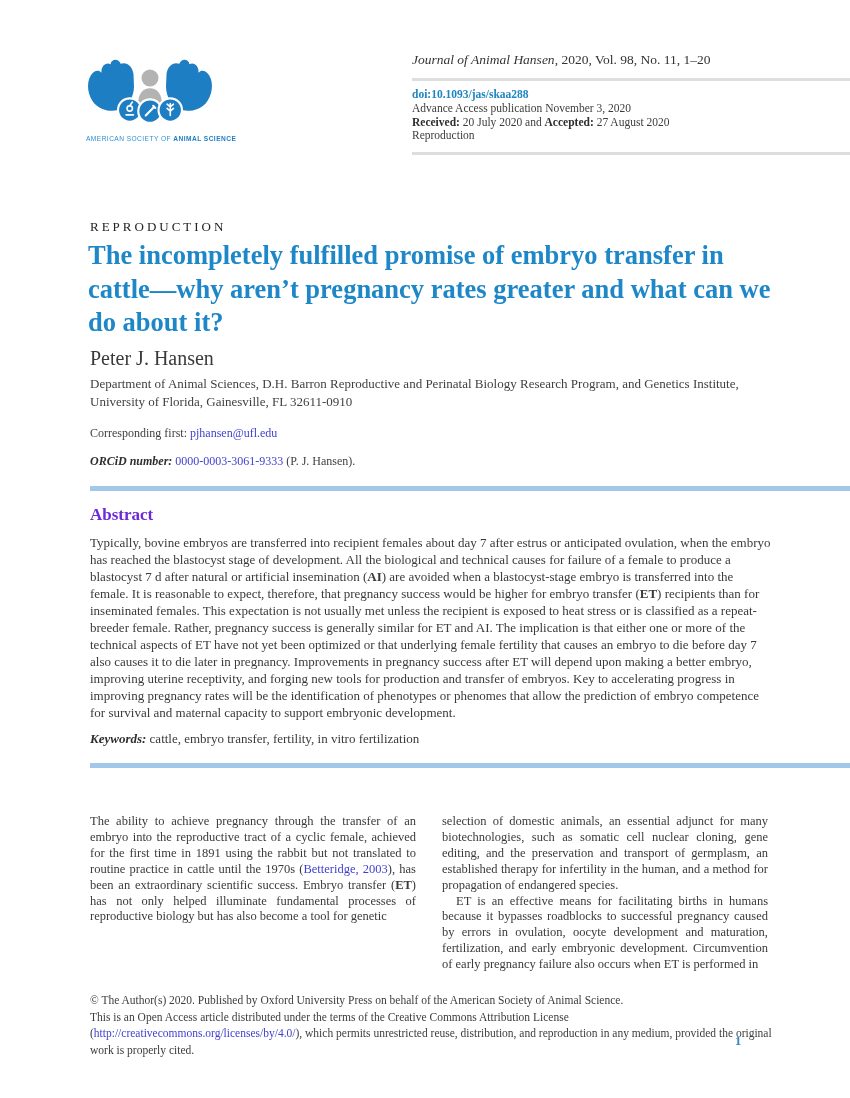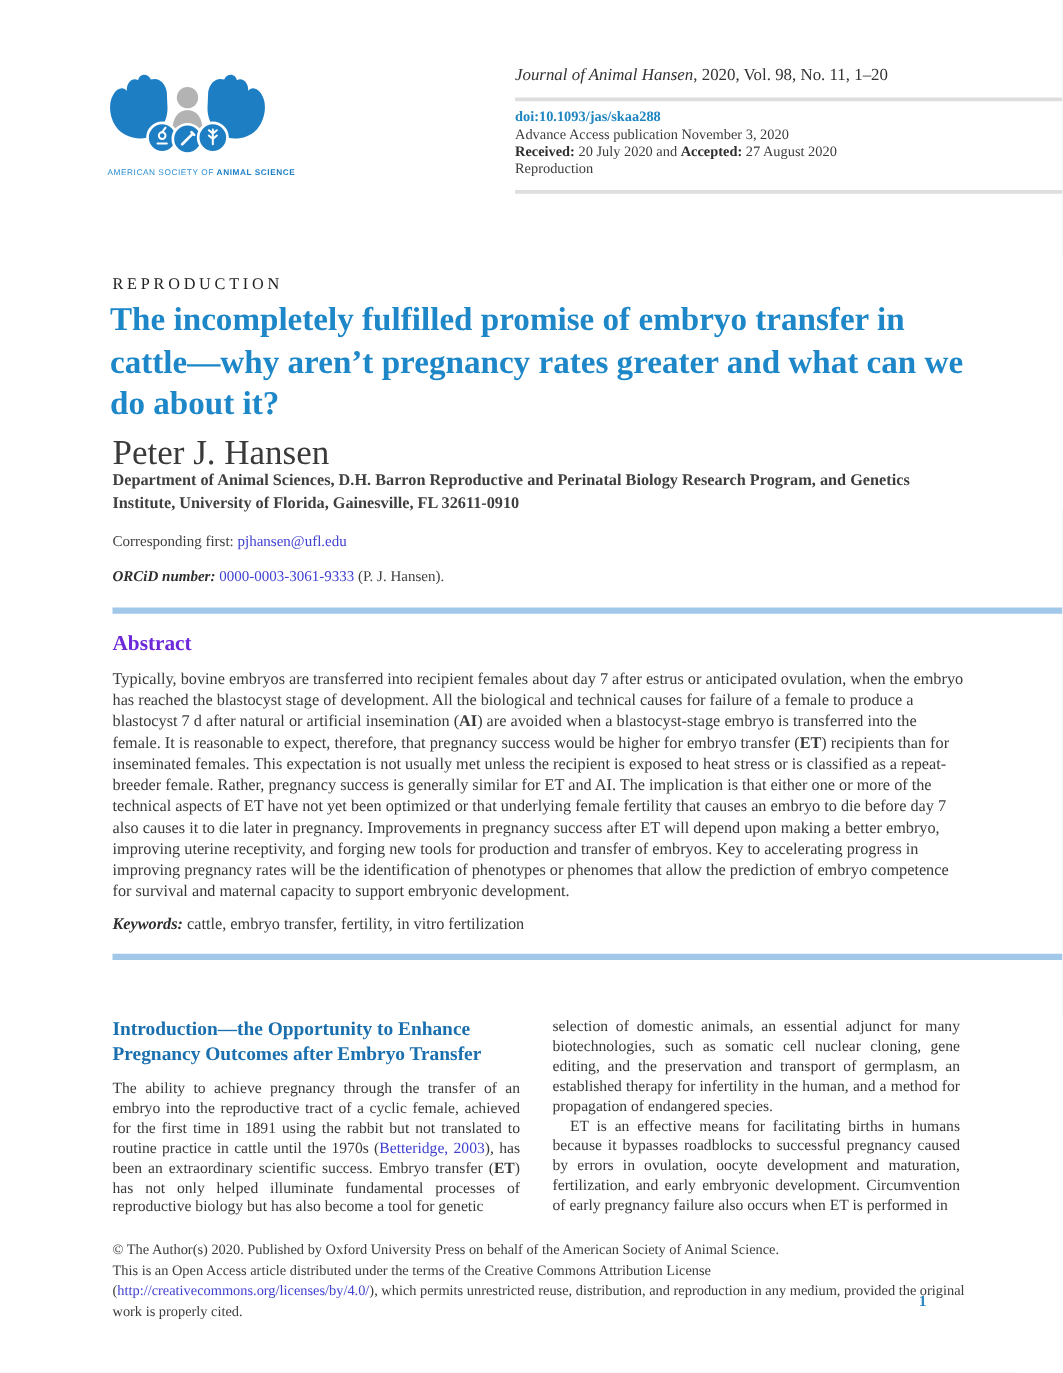--- a/index.html
+++ b/index.html
@@ -23,22 +23,22 @@
   .journal-line i { font-style:italic; }
   .rule-gray { height:3px; background:#dedede; }
   .masthead-meta { padding:7px 0 9px 0; font-size:11.5px; line-height:13.8px; color:#3c3c3c; }
   .doi-link { color:#1e85c0; font-weight:600; text-decoration:none; }
   .masthead-meta b { color:#2e2e2e; }
 
   
   #eyebrow { left:90px; top:219px; font-size:13px; letter-spacing:3px; color:#222; }
   #title { left:88px; top:239px; width:692px; font-size:26.5px; line-height:33.5px;
     font-weight:600; color:#1e87c8; }
-  #author { left:90px; top:347px; font-size:28px; color:#3a3a3a; }
-  #affiliation { left:90px; top:375px; width:678px; font-size:13px; line-height:17.5px; color:#3f3f3f;font-weight:bold; }
+  #author { left:90px; top:347px; font-size:20px; color:#3a3a3a; }
+  #affiliation { left:90px; top:375px; width:678px; font-size:13px; line-height:17.5px; color:#3f3f3f; }
   #corresponding { left:90px; top:426px; font-size:12px; color:#3f3f3f; }
   #orcid { left:90px; top:454px; font-size:12px; color:#3f3f3f; }
   #orcid b, #keywords b { color:#2e2e2e;font-style:italic; }
   .link-indigo { color:#3f3fd0; text-decoration:none; }
 
   
   .rule-blue { position:absolute; left:90px; right:0; height:5px; background:#a2c8e9; }
   #rule-abstract { top:486px; }
   #rule-intro { top:763px; }
 
@@ -114,21 +114,20 @@
   <div class="abs" id="orcid"><b>ORCiD number: </b><a href="#" class="link-indigo">0000-0003-3061-9333</a><span> (P. J. Hansen).</span></div>
 
   <div class="rule-blue" id="rule-abstract"></div>
   <div class="abs" id="abstract-heading">Abstract</div>
   <div class="abs" id="abstract-text"><span>Typically, bovine embryos are transferred into recipient females about day 7 after estrus or anticipated ovulation, when the embryo has reached the blastocyst stage of development. All the biological and technical causes for failure of a female to produce a blastocyst 7 d after natural or artificial insemination (</span><b>AI</b><span>) are avoided when a blastocyst-stage embryo is transferred into the female. It is reasonable to expect, therefore, that pregnancy success would be higher for embryo transfer (</span><b>ET</b><span>) recipients than for inseminated females. This expectation is not usually met unless the recipient is exposed to heat stress or is classified as a repeat-breeder female. Rather, pregnancy success is generally similar for ET and AI. The implication is that either one or more of the technical aspects of ET have not yet been optimized or that underlying female fertility that causes an embryo to die before day 7 also causes it to die later in pregnancy. Improvements in pregnancy success after ET will depend upon making a better embryo, improving uterine receptivity, and forging new tools for production and transfer of embryos. Key to accelerating progress in improving pregnancy rates will be the identification of phenotypes or phenomes that allow the prediction of embryo competence for survival and maternal capacity to support embryonic development.</span></div>
   <div class="abs" id="keywords"><b>Keywords:</b><span>  cattle, embryo transfer, fertility, in vitro fertilization</span></div>
 
   <div class="rule-blue" id="rule-intro"></div>
   <div class="abs" id="columns">
     <div class="col">
-      <h2 class="section-heading">Introduction—the Opportunity to Enhance Pregnancy Outcomes after Embryo Transfer</h2>
       <p><span>The ability to achieve pregnancy through the transfer of an embryo into the reproductive tract of a cyclic female, achieved for the first time in 1891 using the rabbit but not translated to routine practice in cattle until the 1970s (</span><a href="#" class="link-indigo">Betteridge, 2003</a><span>), has been an extraordinary scientific success. Embryo transfer (</span><b>ET</b><span>) has not only helped illuminate fundamental processes of reproductive biology but has also become a tool for genetic</span></p>
     </div>
     <div class="col">
       <p>selection of domestic animals, an essential adjunct for many biotechnologies, such as somatic cell nuclear cloning, gene editing, and the preservation and transport of germplasm, an established therapy for infertility in the human, and a method for propagation of endangered species.</p>
       <p class="indent">ET is an effective means for facilitating births in humans because it bypasses roadblocks to successful pregnancy caused by errors in ovulation, oocyte development and maturation, fertilization, and early embryonic development. Circumvention of early pregnancy failure also occurs when ET is performed in</p>
     </div>
   </div>
 
   <div class="abs" id="footer">
     <div>© The Author(s) 2020. Published by Oxford University Press on behalf of the American Society of Animal Science.</div>

